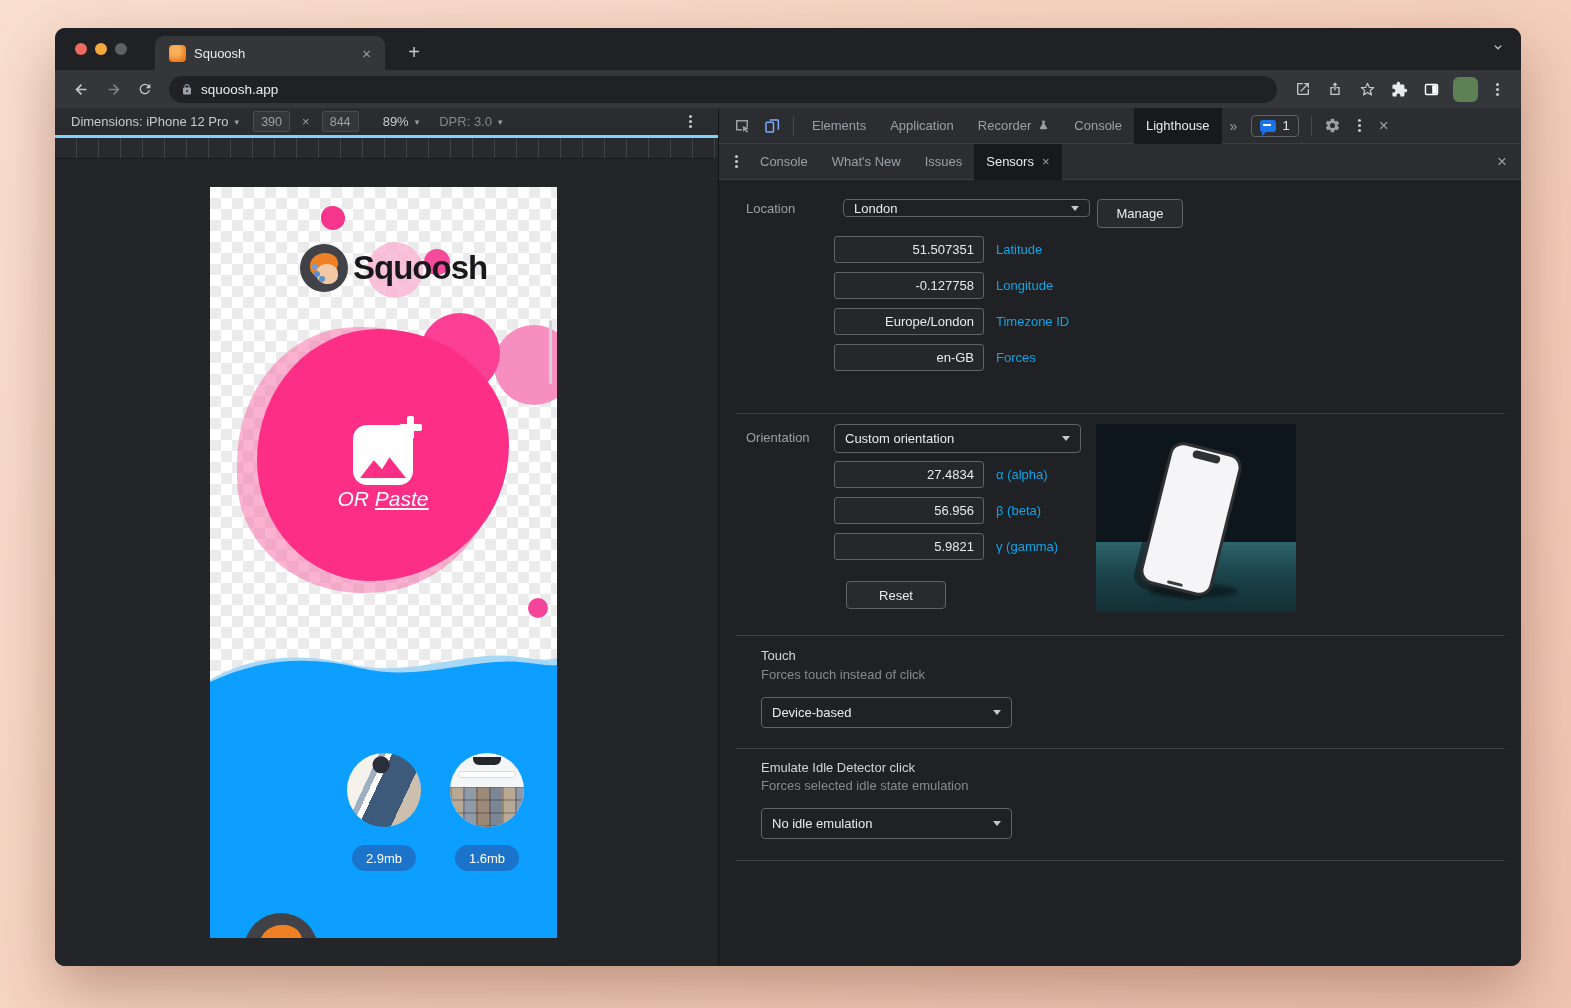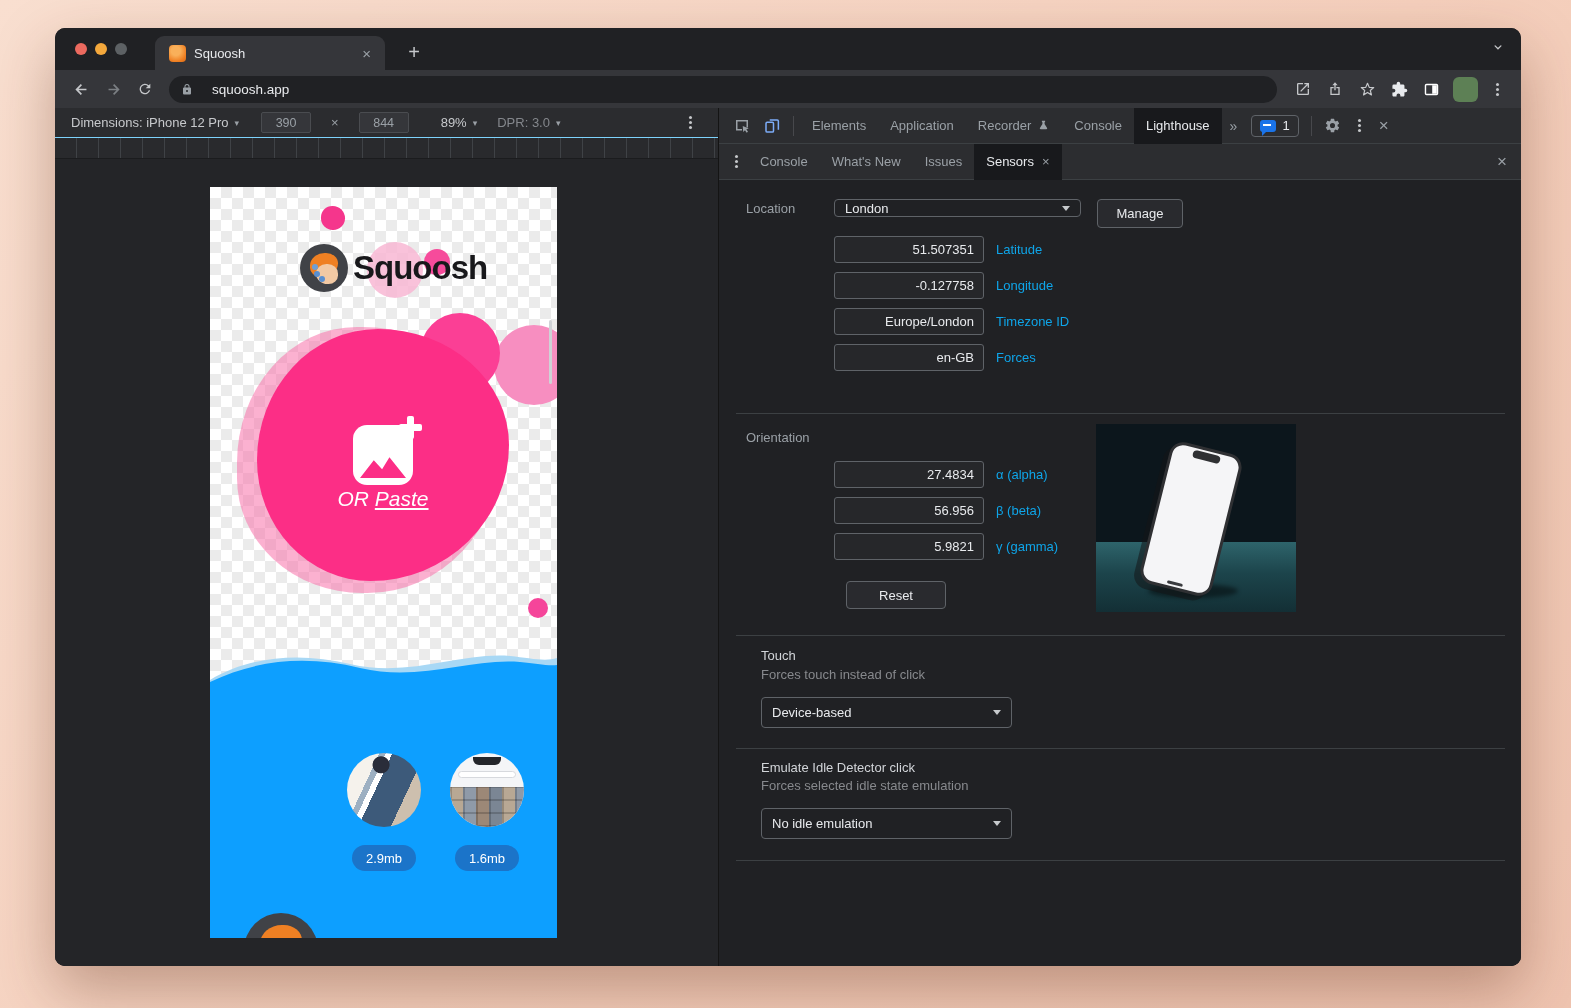--- a/index.html
+++ b/index.html
@@ -24,39 +24,39 @@
   .tab-title { flex:1; color:#e8eaed; font-size:13px; }
   .tab-close { color:#9aa0a6; font-size:15px; padding:0 4px; cursor:default; }
   .newtab { position:absolute; left:345px; top:10px; color:#c5c7ca; font-size:20px; width:28px; height:28px;
             display:flex; align-items:center; justify-content:center; }
   .tabsearch { position:absolute; right:16px; top:12px; }
 
   
   .toolbar { height:38px; background:#35363a; display:flex; align-items:center; padding:0 12px; gap:4px; }
   .navbtn { width:28px; height:28px; display:flex; align-items:center; justify-content:center; }
   .urlbar { flex:1; height:27px; margin:0 8px 0 6px; background:#202124; border-radius:14px;
-            display:flex; align-items:center; padding:0 12px; gap:19px; }
+            display:flex; align-items:center; padding:0 12px; gap:8px; }
   .url-text { color:#e8eaed; font-size:13.5px; }
   .urlbar .spacer { flex:1; }
   .tbicon { width:28px; height:28px; display:flex; align-items:center; justify-content:center; }
   .avatar { width:25px; height:25px; border-radius:6px; background:var(--avatar_green,#5d8055); margin:0 4px; }
   .kebab { width:3px; height:3px; border-radius:50%; background:#c5c7ca;
            box-shadow:0 -5px 0 #c5c7ca, 0 5px 0 #c5c7ca; margin:0 10px; }
 
   
   .content { display:flex; height:858px; }
   .left-pane { width:663px; background:#242528; display:flex; flex-direction:column; }
   .right-pane { flex:1; background:#202124; border-left:1px solid #141414; display:flex; flex-direction:column;justify-content:flex-end; }
 
   
-  .device-bar { height:30px; background:#2b2c2f; border-bottom:1px solid #7dd3fc;
+  .device-bar { height:30px; background:#2b2c2f; border-bottom:3px solid #7dd3fc;
                 display:flex; align-items:center; padding:0 16px; font-size:13px; color:#c7c9cc; }
   .device-bar .arrow { font-size:9px; color:#9aa0a6; margin:0 6px; }
-  .dim-input { width:50px; height:21px; background:#35363a; border:1px solid #4a4c50; border-radius:2px;
-               color:#9aa0a6; font-size:12.5px; text-align:center; margin:0 16px; }
+  .dim-input { width:37px; height:21px; background:#35363a; border:1px solid #4a4c50; border-radius:2px;
+               color:#9aa0a6; font-size:12.5px; text-align:center; margin:0 8px; }
   .dim-x { color:#9aa0a6; margin:0 4px; }
   .dpr { color:#84878c; margin-left:14px; }
   .device-kebab { margin-left:auto; }
   .ruler { height:21px; background:#292a2d; border-bottom:1px solid #1b1c1e;
            background-image:repeating-linear-gradient(90deg, transparent 0 21px, #3f4246 21px 22px); }
   .stage { position:relative; flex:1; background:#242528; }
 
   
   .viewport { position:absolute; left:155px; top:28px; width:347px; height:751px; overflow:hidden;
               background-color:#fff;
@@ -393,37 +393,40 @@
           <span class="dt-tab">Issues</span>
           <span class="dt-tab active">
             <span>Sensors</span>
             <span style="margin-left:8px;color:#9aa0a6">×</span>
           </span>
           <span class="dt-close drawer-close">×</span>
         </div>
 
         <div class="sensors">
           <span class="sec-label" style="left:27px;top:21px">Location</span>
-          <div class="dt-select" style="left:115px;top:19px;width:247px;height:18px">
+          <div class="dt-select" style="left:124px;top:19px;width:247px;height:18px">
             <span>London</span>
           </div>
           <div class="dt-btn" style="left:378px;top:19px;width:86px;height:29px">Manage</div>
 
           <input class="dt-input" style="left: 115px; top: 56px;" value="51.507351">
           <span class="field-label" style="left:277px;top:56px">Latitude</span>
           <input class="dt-input" style="left: 115px; top: 92px;" value="-0.127758">
           <span class="field-label" style="left:277px;top:92px">Longitude</span>
           <input class="dt-input" style="left: 115px; top: 128px;" value="Europe/London">
           <span class="field-label" style="left:277px;top:128px">Timezone ID</span>
           <input class="dt-input" style="left: 115px; top: 164px;" value="en-GB">
           <span class="field-label" style="left:277px;top:164px">Forces</span>
 
           <div class="hdivider" style="top:233px"></div>
 
           <span class="sec-label" style="left:27px;top:250px">Orientation</span>
+          <div class="dt-select" style="left:115px;top:244px;width:247px;height:29px">
+            <span>Custom orientation</span>
+          </div>
           <input class="dt-input" style="left: 115px; top: 281px;" value="27.4834">
           <span class="field-label" style="left:277px;top:281px">α (alpha)</span>
           <input class="dt-input" style="left: 115px; top: 317px;" value="56.956">
           <span class="field-label" style="left:277px;top:317px">β (beta)</span>
           <input class="dt-input" style="left: 115px; top: 353px;" value="5.9821">
           <span class="field-label" style="left:277px;top:353px">γ (gamma)</span>
           <div class="dt-btn" style="left:127px;top:401px;width:100px;height:28px">Reset</div>
 
           <div class="preview">
             <div class="floor"></div>

